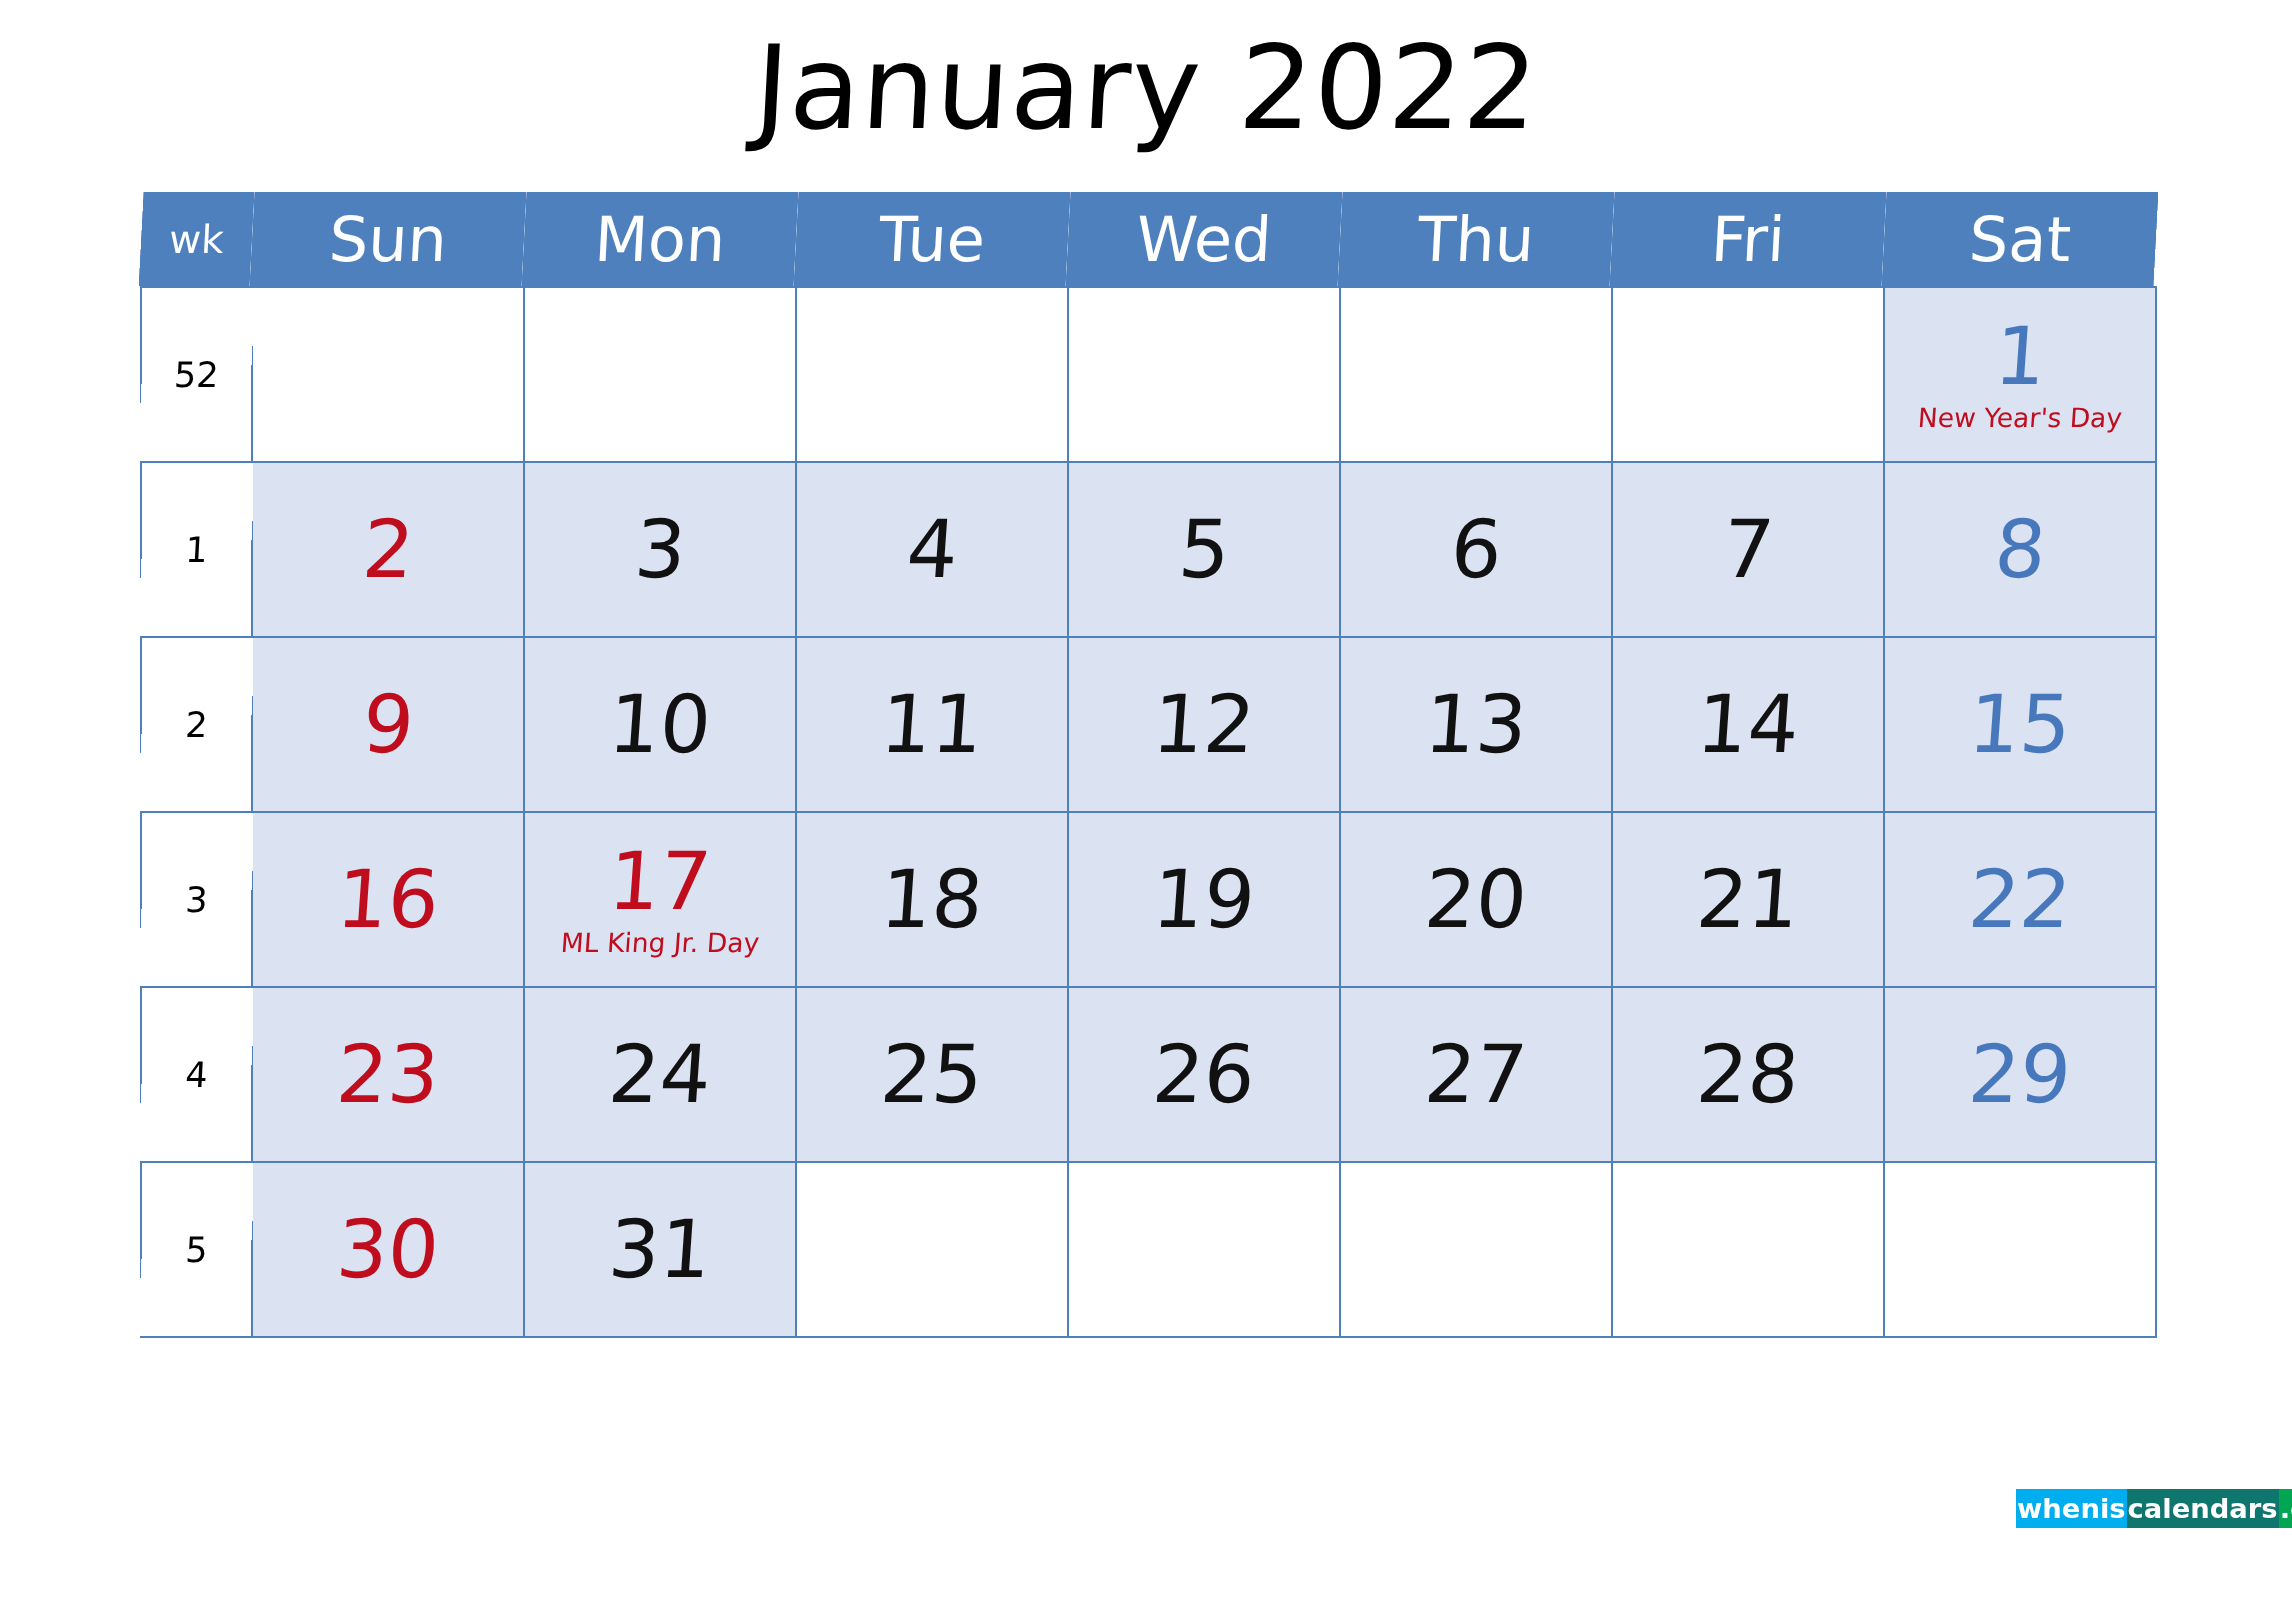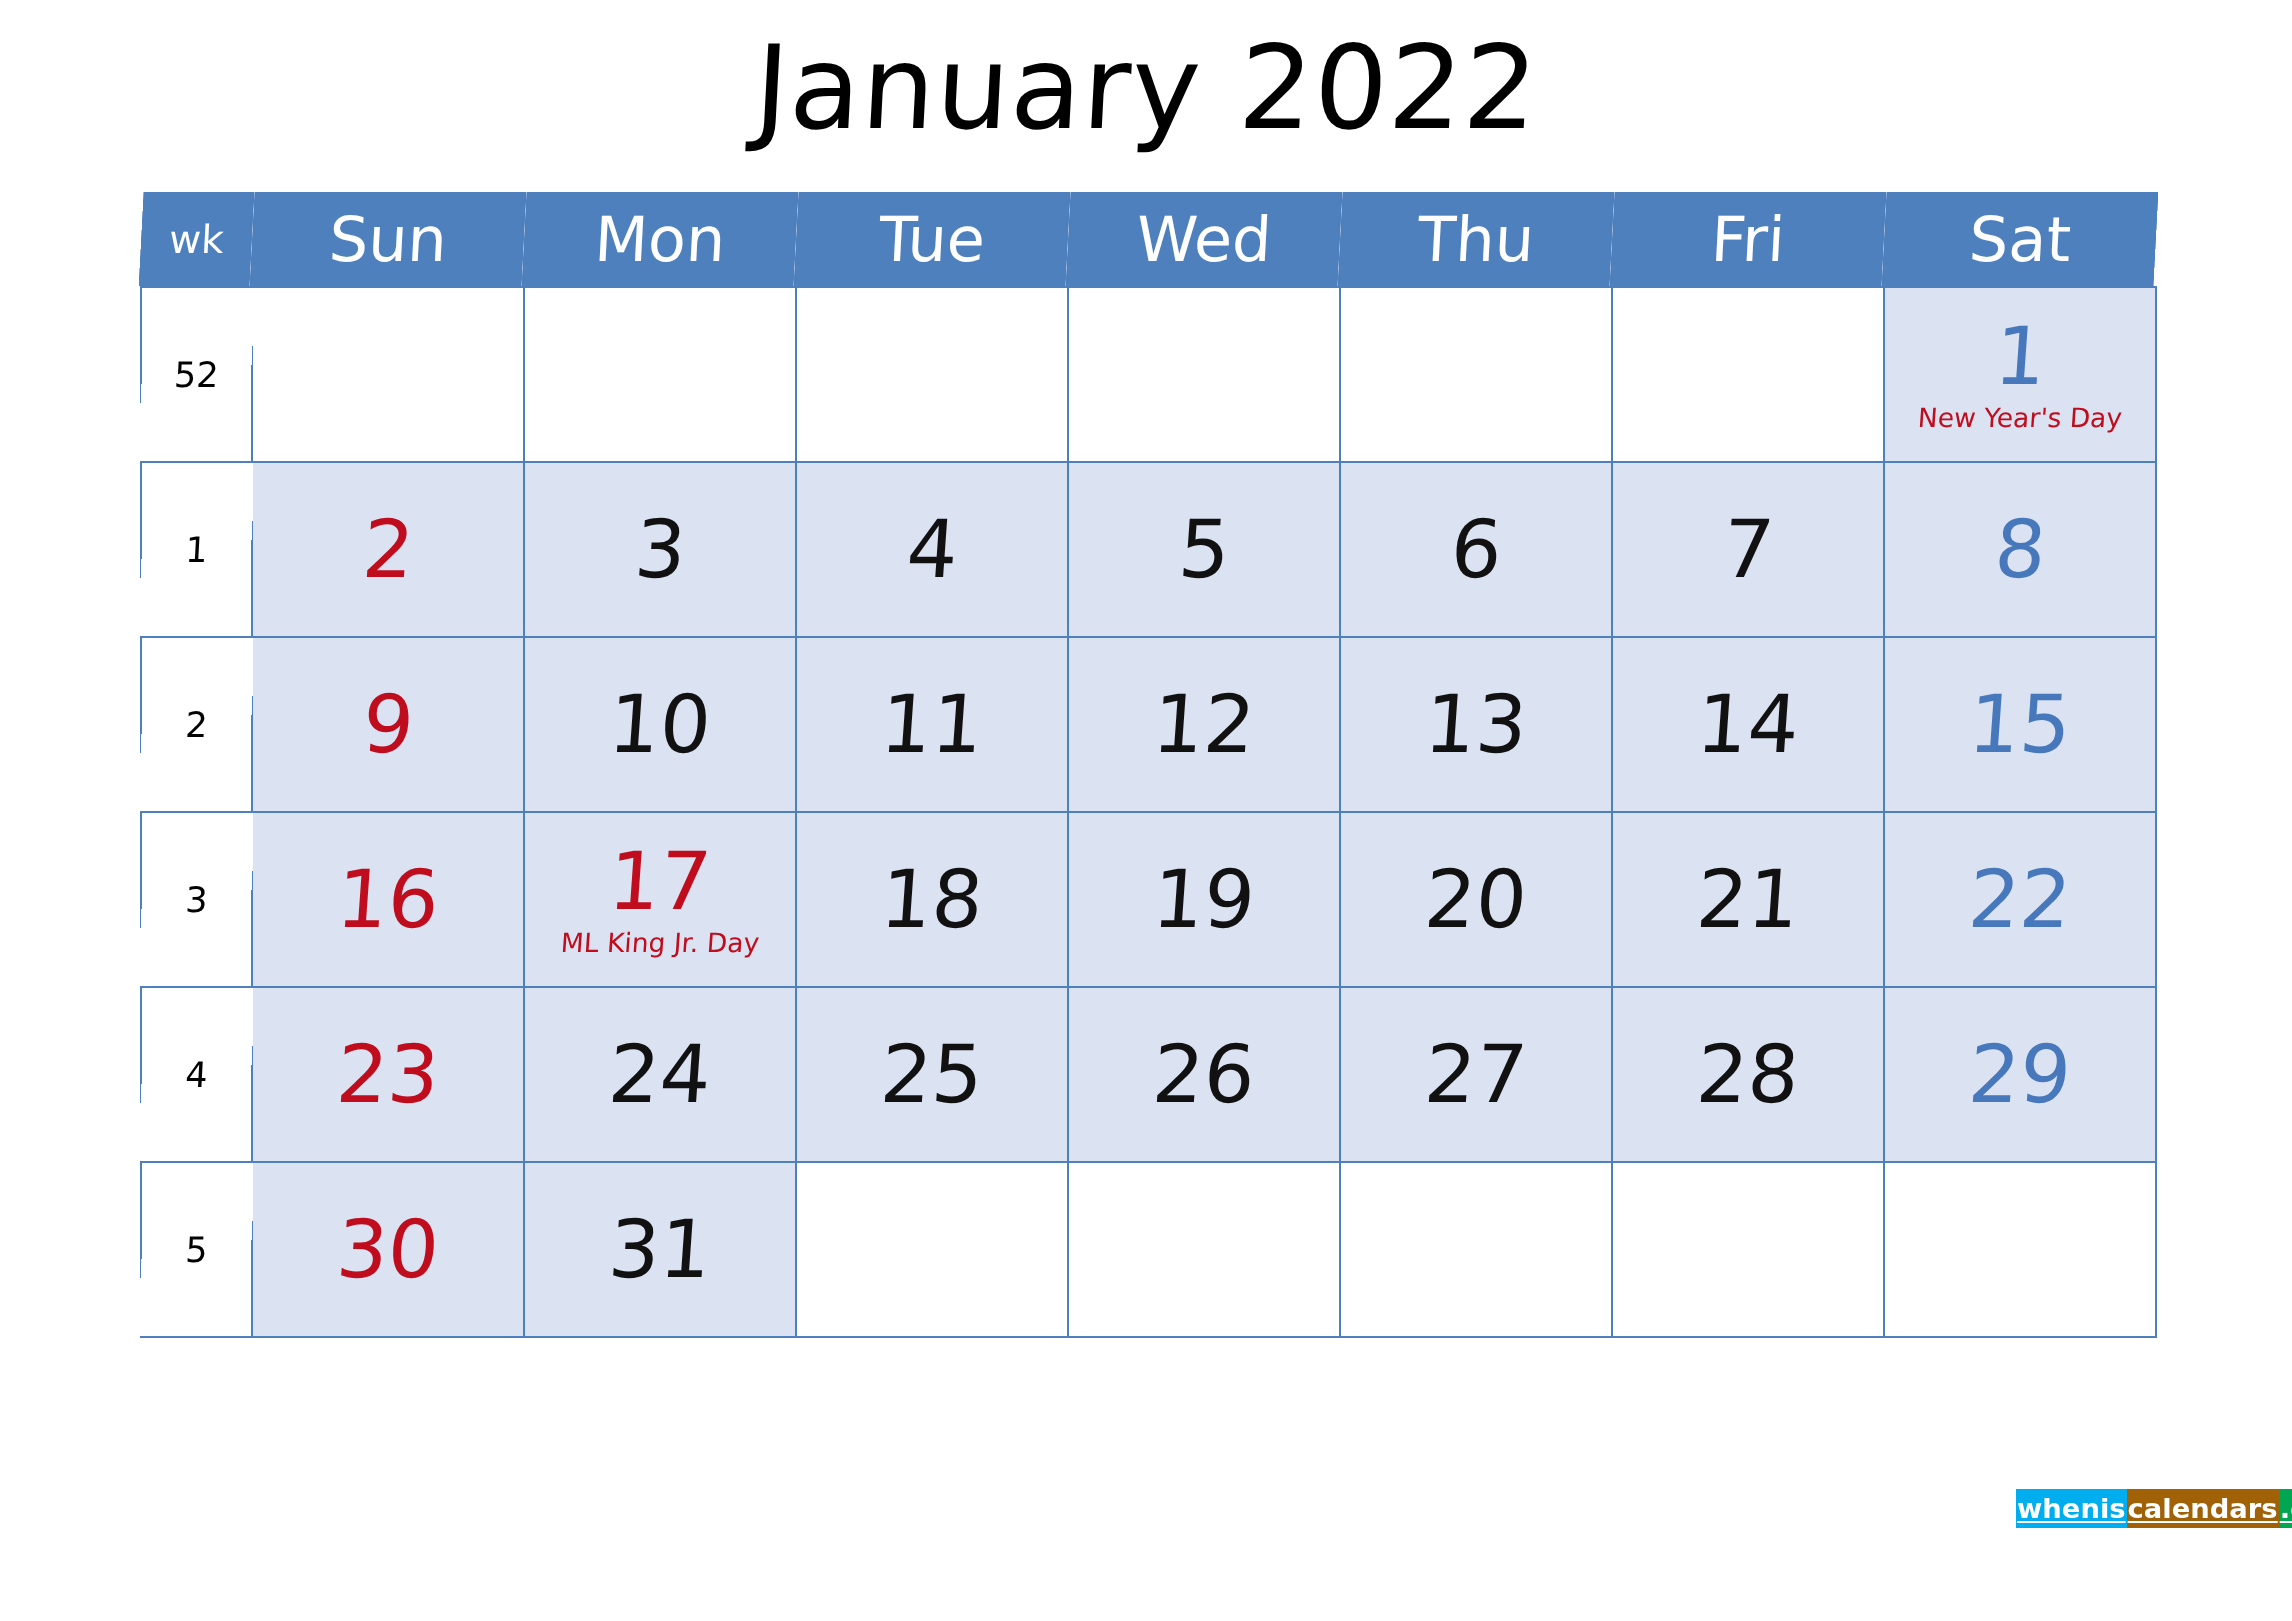--- a/index.html
+++ b/index.html
@@ -129,25 +129,24 @@
     align-items: stretch;
     font-family: "DejaVu Sans", sans-serif;
     font-size: 27.4px;
     font-weight: bold;
     line-height: 39px;
     color: #ffffff;
     white-space: nowrap;
   }
   .site-logo span {
     padding: 0 1px;
-    text-decoration: underline;
     text-underline-offset: 2.9px;
   }
   .logo-seg-1 { background: #00aeef; }
-  .logo-seg-2 { background: #a16207; }
+  .logo-seg-2 { background: #0f766e; }
   .logo-seg-3 { background: #00a651; }
 </style>
 </head>
 <body>
 
 <div class="page-title">January 2022</div>
 
 <table class="calendar">
   <colgroup>
     <col class="col-wk">

